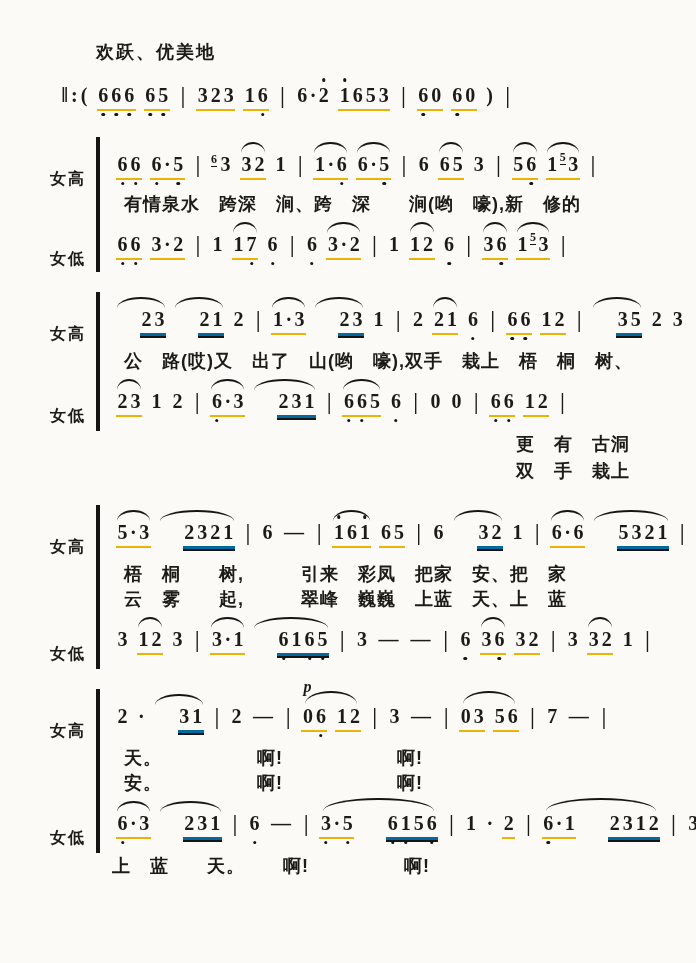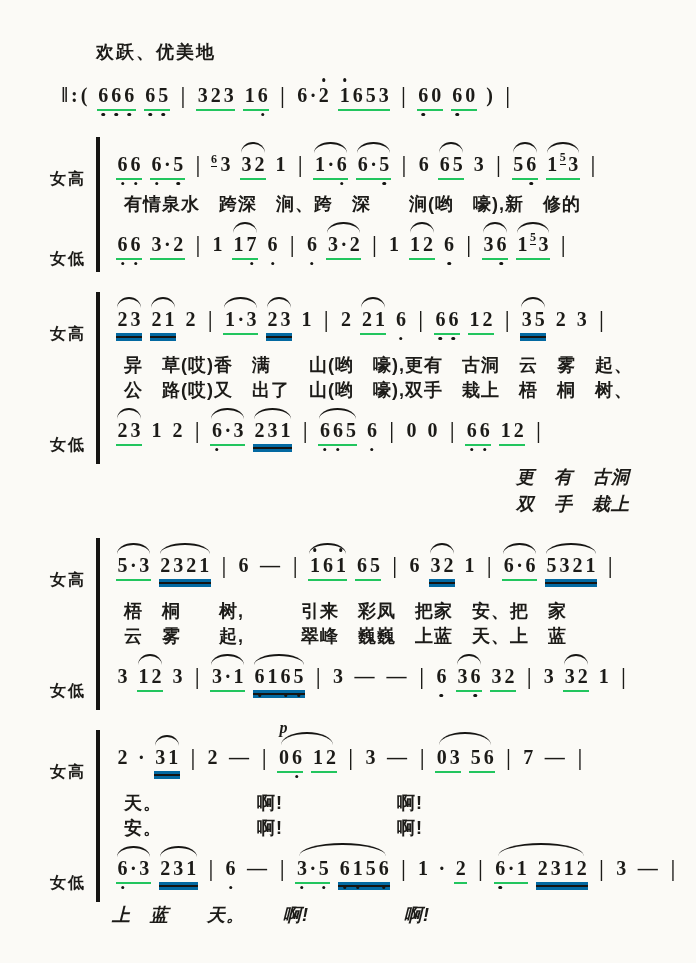--- a/index.html
+++ b/index.html
@@ -36,22 +36,22 @@
     font-weight:700; font-size:16px; letter-spacing:2px;
     width:56px;
     margin-top:12px;
   }
 
   .grp { position:relative; display:inline-block; margin:0 4px; vertical-align:baseline; }
   .bar { display:inline-block; margin:0 7px; font-weight:700; transform:scaleY(1.15); }
   .dash { display:inline-block; margin:0 6px; font-weight:700; }
 
   .uw { display:inline-block; padding-bottom:2px; }
-  .u1 { border-bottom:2px solid #22c55e; }
-  .u2 { border-bottom:8px solid #0369a1; position:relative; }
+  .u1 { border-bottom:2px solid #eab308; }
+  .u2 { border-bottom:4px solid #0369a1; position:relative;margin-left:24px; }
   .u2::after { content:""; position:absolute; left:0; right:0; bottom:-5px; height:2px; background:#161513; }
 
   .ch { display:inline-block; position:relative; padding:0 1.5px; }
   .ch.mid { padding:0 1px; }
   .dot { position:absolute; left:50%; transform:translateX(-50%); width:3.5px; height:3.5px; border-radius:50%; background:#161513; }
   .dot.b { bottom:-9px; }
   .dot.a { top:-6px; }
 
   .slur { position:absolute; top:-11px; left:1px; right:1px; height:9px;
           border-top:2px solid #161513; border-radius:50% 50% 0 0 / 100% 100% 0 0; }
@@ -63,21 +63,21 @@
   .gmid  { font-size:12px; position:relative; top:-10px; margin:0 1px; border-bottom:1.5px solid #161513; }
   .dyn   { position:absolute; top:-27px; left:2px; font-family:"Liberation Serif", serif;
            font-style:italic; font-weight:700; font-size:16px; }
 
   .lyric {
     font-family:"Liberation Sans", sans-serif;
     font-weight:700; font-size:18px; line-height:25px;
     white-space:pre; letter-spacing:1px;
     padding-left:12px;
   }
-  .after .lyric { padding-left:16px; line-height:27px;font-style:italic; }
+  .after .lyric { padding-left:16px; line-height:27px; }
   .lyric.right { padding-left:420px; }
 </style>
 </head>
 <body>
 
 <div class="page">
   <div class="tempo">欢跃、优美地</div>
   <div id="score">
       <div class="system intro">
         <div class="bracketed">
@@ -87,21 +87,20 @@
       <div class="system">
         <div class="bracketed">
           <div class="noterow"><span class="vlabel">女高</span><span class="grp"><span class="uw u1"><span class="ch">6<span class="dot b"></span></span><span class="ch">6<span class="dot b"></span></span></span></span><span class="grp"><span class="uw u1"><span class="ch">6<span class="dot b"></span></span><span class="ch mid">·</span><span class="ch">5<span class="dot b"></span></span></span></span><span class="bar">|</span><span class="grp"><span class="grace">6</span><span class="uw u0"><span class="ch">3</span></span></span><span class="grp"><span class="slur"></span><span class="uw u1"><span class="ch">3</span><span class="ch">2</span></span></span><span class="grp"><span class="uw u0"><span class="ch">1</span></span></span><span class="bar">|</span><span class="grp"><span class="slur"></span><span class="uw u1"><span class="ch">1</span><span class="ch mid">·</span><span class="ch">6<span class="dot b"></span></span></span></span><span class="grp"><span class="slur"></span><span class="uw u1"><span class="ch">6</span><span class="ch mid">·</span><span class="ch">5<span class="dot b"></span></span></span></span><span class="bar">|</span><span class="grp"><span class="uw u0"><span class="ch">6</span></span></span><span class="grp"><span class="slur"></span><span class="uw u1"><span class="ch">6</span><span class="ch">5</span></span></span><span class="grp"><span class="uw u0"><span class="ch">3</span></span></span><span class="bar">|</span><span class="grp"><span class="slur"></span><span class="uw u1"><span class="ch">5</span><span class="ch">6<span class="dot b"></span></span></span></span><span class="grp"><span class="slur"></span><span class="uw u1"><span class="ch">1</span><span class="gmid">5</span><span class="ch">3</span></span></span><span class="bar">|</span></div>
           <div class="lyric">有情泉水　跨深　涧、跨　深　　涧(哟　嚎),新　修的</div>
           <div class="noterow"><span class="vlabel">女低</span><span class="grp"><span class="uw u1"><span class="ch">6<span class="dot b"></span></span><span class="ch">6<span class="dot b"></span></span></span></span><span class="grp"><span class="uw u1"><span class="ch">3</span><span class="ch mid">·</span><span class="ch">2</span></span></span><span class="bar">|</span><span class="grp"><span class="uw u0"><span class="ch">1</span></span></span><span class="grp"><span class="slur"></span><span class="uw u1"><span class="ch">1</span><span class="ch">7<span class="dot b"></span></span></span></span><span class="grp"><span class="uw u0"><span class="ch">6<span class="dot b"></span></span></span></span><span class="bar">|</span><span class="grp"><span class="uw u0"><span class="ch">6<span class="dot b"></span></span></span></span><span class="grp"><span class="slur"></span><span class="uw u1"><span class="ch">3</span><span class="ch mid">·</span><span class="ch">2</span></span></span><span class="bar">|</span><span class="grp"><span class="uw u0"><span class="ch">1</span></span></span><span class="grp"><span class="slur"></span><span class="uw u1"><span class="ch">1</span><span class="ch">2</span></span></span><span class="grp"><span class="uw u0"><span class="ch">6<span class="dot b"></span></span></span></span><span class="bar">|</span><span class="grp"><span class="slur"></span><span class="uw u1"><span class="ch">3</span><span class="ch">6<span class="dot b"></span></span></span></span><span class="grp"><span class="slur"></span><span class="uw u1"><span class="ch">1</span><span class="gmid">5</span><span class="ch">3</span></span></span><span class="bar">|</span></div>
         </div>
       </div>
       <div class="system">
         <div class="bracketed">
           <div class="noterow"><span class="vlabel">女高</span><span class="grp"><span class="slur"></span><span class="uw u2"><span class="ch">2</span><span class="ch">3</span></span></span><span class="grp"><span class="slur"></span><span class="uw u2"><span class="ch">2</span><span class="ch">1</span></span></span><span class="grp"><span class="uw u0"><span class="ch">2</span></span></span><span class="bar">|</span><span class="grp"><span class="slur"></span><span class="uw u1"><span class="ch">1</span><span class="ch mid">·</span><span class="ch">3</span></span></span><span class="grp"><span class="slur"></span><span class="uw u2"><span class="ch">2</span><span class="ch">3</span></span></span><span class="grp"><span class="uw u0"><span class="ch">1</span></span></span><span class="bar">|</span><span class="grp"><span class="uw u0"><span class="ch">2</span></span></span><span class="grp"><span class="slur"></span><span class="uw u1"><span class="ch">2</span><span class="ch">1</span></span></span><span class="grp"><span class="uw u0"><span class="ch">6<span class="dot b"></span></span></span></span><span class="bar">|</span><span class="grp"><span class="uw u1"><span class="ch">6<span class="dot b"></span></span><span class="ch">6<span class="dot b"></span></span></span></span><span class="grp"><span class="uw u1"><span class="ch">1</span><span class="ch">2</span></span></span><span class="bar">|</span><span class="grp"><span class="slur"></span><span class="uw u2"><span class="ch">3</span><span class="ch">5</span></span></span><span class="grp"><span class="uw u0"><span class="ch">2</span></span></span><span class="grp"><span class="uw u0"><span class="ch">3</span></span></span><span class="bar">|</span></div>
-          <div class="lyric">异　草(哎)香　满　　山(哟　嚎),更有　古洞　云　雾　起、</div>
           <div class="lyric">公　路(哎)又　出了　山(哟　嚎),双手　栽上　梧　桐　树、</div>
           <div class="noterow"><span class="vlabel">女低</span><span class="grp"><span class="slur"></span><span class="uw u1"><span class="ch">2</span><span class="ch">3</span></span></span><span class="grp"><span class="uw u0"><span class="ch">1</span></span></span><span class="grp"><span class="uw u0"><span class="ch">2</span></span></span><span class="bar">|</span><span class="grp"><span class="slur"></span><span class="uw u1"><span class="ch">6<span class="dot b"></span></span><span class="ch mid">·</span><span class="ch">3</span></span></span><span class="grp"><span class="slur"></span><span class="uw u2"><span class="ch">2</span><span class="ch">3</span><span class="ch">1</span></span></span><span class="bar">|</span><span class="grp"><span class="slur"></span><span class="uw u1"><span class="ch">6<span class="dot b"></span></span><span class="ch">6<span class="dot b"></span></span><span class="ch">5</span></span></span><span class="grp"><span class="uw u0"><span class="ch">6<span class="dot b"></span></span></span></span><span class="bar">|</span><span class="grp"><span class="uw u0"><span class="ch">0</span></span></span><span class="grp"><span class="uw u0"><span class="ch">0</span></span></span><span class="bar">|</span><span class="grp"><span class="uw u1"><span class="ch">6<span class="dot b"></span></span><span class="ch">6<span class="dot b"></span></span></span></span><span class="grp"><span class="uw u1"><span class="ch">1</span><span class="ch">2</span></span></span><span class="bar">|</span></div>
         </div>
         <div class="after">
           <div class="lyric right">更　有　古洞</div>
           <div class="lyric right">双　手　栽上</div>
         </div>
       </div>
       <div class="system">
         <div class="bracketed">

